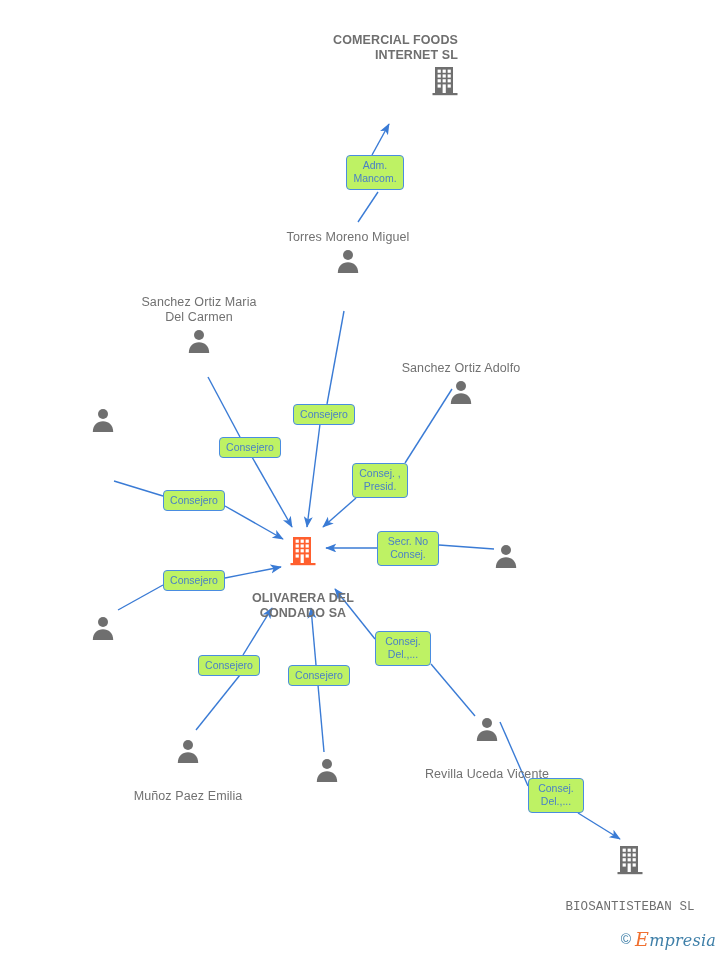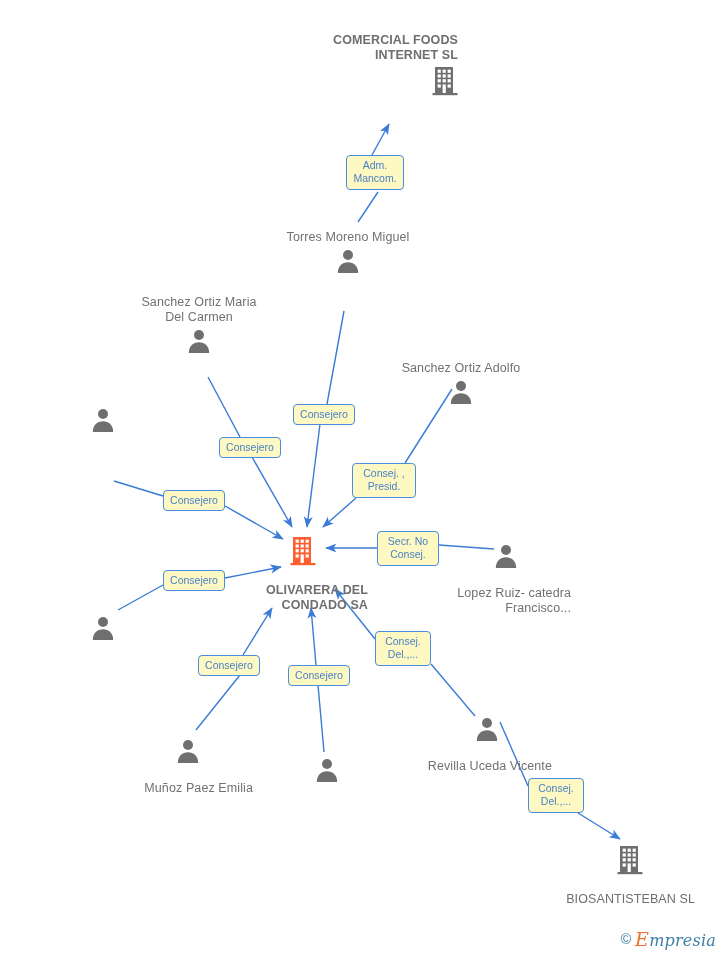--- a/index.html
+++ b/index.html
@@ -43,40 +43,41 @@
     font-size: 12.5px;
     line-height: 15px;
     letter-spacing: .1px;
   }
   .node.company .caption {
     font-weight: bold;
     color: #6f6f6f;
   }
   .node.company.plain .caption {
     font-weight: normal;
+    font-family: Liberation Mono, monospace;
   }
   .node.label-above .caption { margin-bottom: 3px; }
-  .node.label-below .caption { margin-top: 13px; text-align: right; }
+  .node.label-below .caption { margin-top: 21px; }
 
   
   .person-icon {
     width: 26px;
     height: 26px;
   }
   .building-icon {
     width: 26px;
     height: 30px;
   }
 
   
   .badge {
     position: absolute;
     border: 1px solid #4a8de0;
     border-radius: 4px;
-    background: #fef9c3;
+    background: #bef264;
     color: #4a80c6;
     font-size: 10.5px;
     line-height: 13px;
     text-align: center;
     padding: 3px 6px;
     white-space: pre-line;
     box-sizing: border-box;
   }
 
   
@@ -215,23 +216,20 @@
           </svg></span>
         <span class="caption">OLIVARERA
 DEL
 CONDADO SA</span>
       </div>
       <div class="node person label-below" style="left: 506px; top: 543px;">
         <span class="glyph"><svg class="person-icon" viewBox="0 0 24 24" xmlns="http://www.w3.org/2000/svg">
             <circle cx="12" cy="6.4" r="4.6" fill="#6f6f6f"></circle>
             <path d="M2.6 23 C2.6 16.6 6.8 13.2 12 13.2 C17.2 13.2 21.4 16.6 21.4 23 Z" fill="#6f6f6f"></path>
           </svg></span>
-        <span class="caption">Lopez Ruiz-
-catedra
-Francisco...</span>
       </div>
       <div class="node person label-below" style="left: 103px; top: 615px;">
         <span class="glyph"><svg class="person-icon" viewBox="0 0 24 24" xmlns="http://www.w3.org/2000/svg">
             <circle cx="12" cy="6.4" r="4.6" fill="#6f6f6f"></circle>
             <path d="M2.6 23 C2.6 16.6 6.8 13.2 12 13.2 C17.2 13.2 21.4 16.6 21.4 23 Z" fill="#6f6f6f"></path>
           </svg></span>
       </div>
       <div class="node person label-below" style="left: 188px; top: 738px;">
         <span class="glyph"><svg class="person-icon" viewBox="0 0 24 24" xmlns="http://www.w3.org/2000/svg">
             <circle cx="12" cy="6.4" r="4.6" fill="#6f6f6f"></circle>
@@ -274,21 +272,21 @@
           </svg></span>
         <span class="caption">BIOSANTISTEBAN SL</span>
       </div>
     </div>
 
   <div id="badges-layer">
       <div class="badge" style="left: 346px; top: 155px; width: 58px; min-height: 35px;">Adm.
 Mancom.</div>
       <div class="badge" style="left: 219px; top: 437px; width: 62px; min-height: 20px;">Consejero</div>
       <div class="badge" style="left: 293px; top: 404px; width: 62px; min-height: 20px;">Consejero</div>
-      <div class="badge" style="left: 352px; top: 463px; width: 64px; min-height: 35px;">Consej. ,
+      <div class="badge" style="left: 352px; top: 463px; width: 56px; min-height: 35px;">Consej. ,
 Presid.</div>
       <div class="badge" style="left: 163px; top: 490px; width: 62px; min-height: 20px;">Consejero</div>
       <div class="badge" style="left: 377px; top: 531px; width: 62px; min-height: 35px;">Secr.  No
 Consej.</div>
       <div class="badge" style="left: 163px; top: 570px; width: 62px; min-height: 20px;">Consejero</div>
       <div class="badge" style="left: 375px; top: 631px; width: 56px; min-height: 35px;">Consej.
 Del.,...</div>
       <div class="badge" style="left: 198px; top: 655px; width: 62px; min-height: 20px;">Consejero</div>
       <div class="badge" style="left: 288px; top: 665px; width: 62px; min-height: 20px;">Consejero</div>
       <div class="badge" style="left: 528px; top: 778px; width: 56px; min-height: 35px;">Consej.

